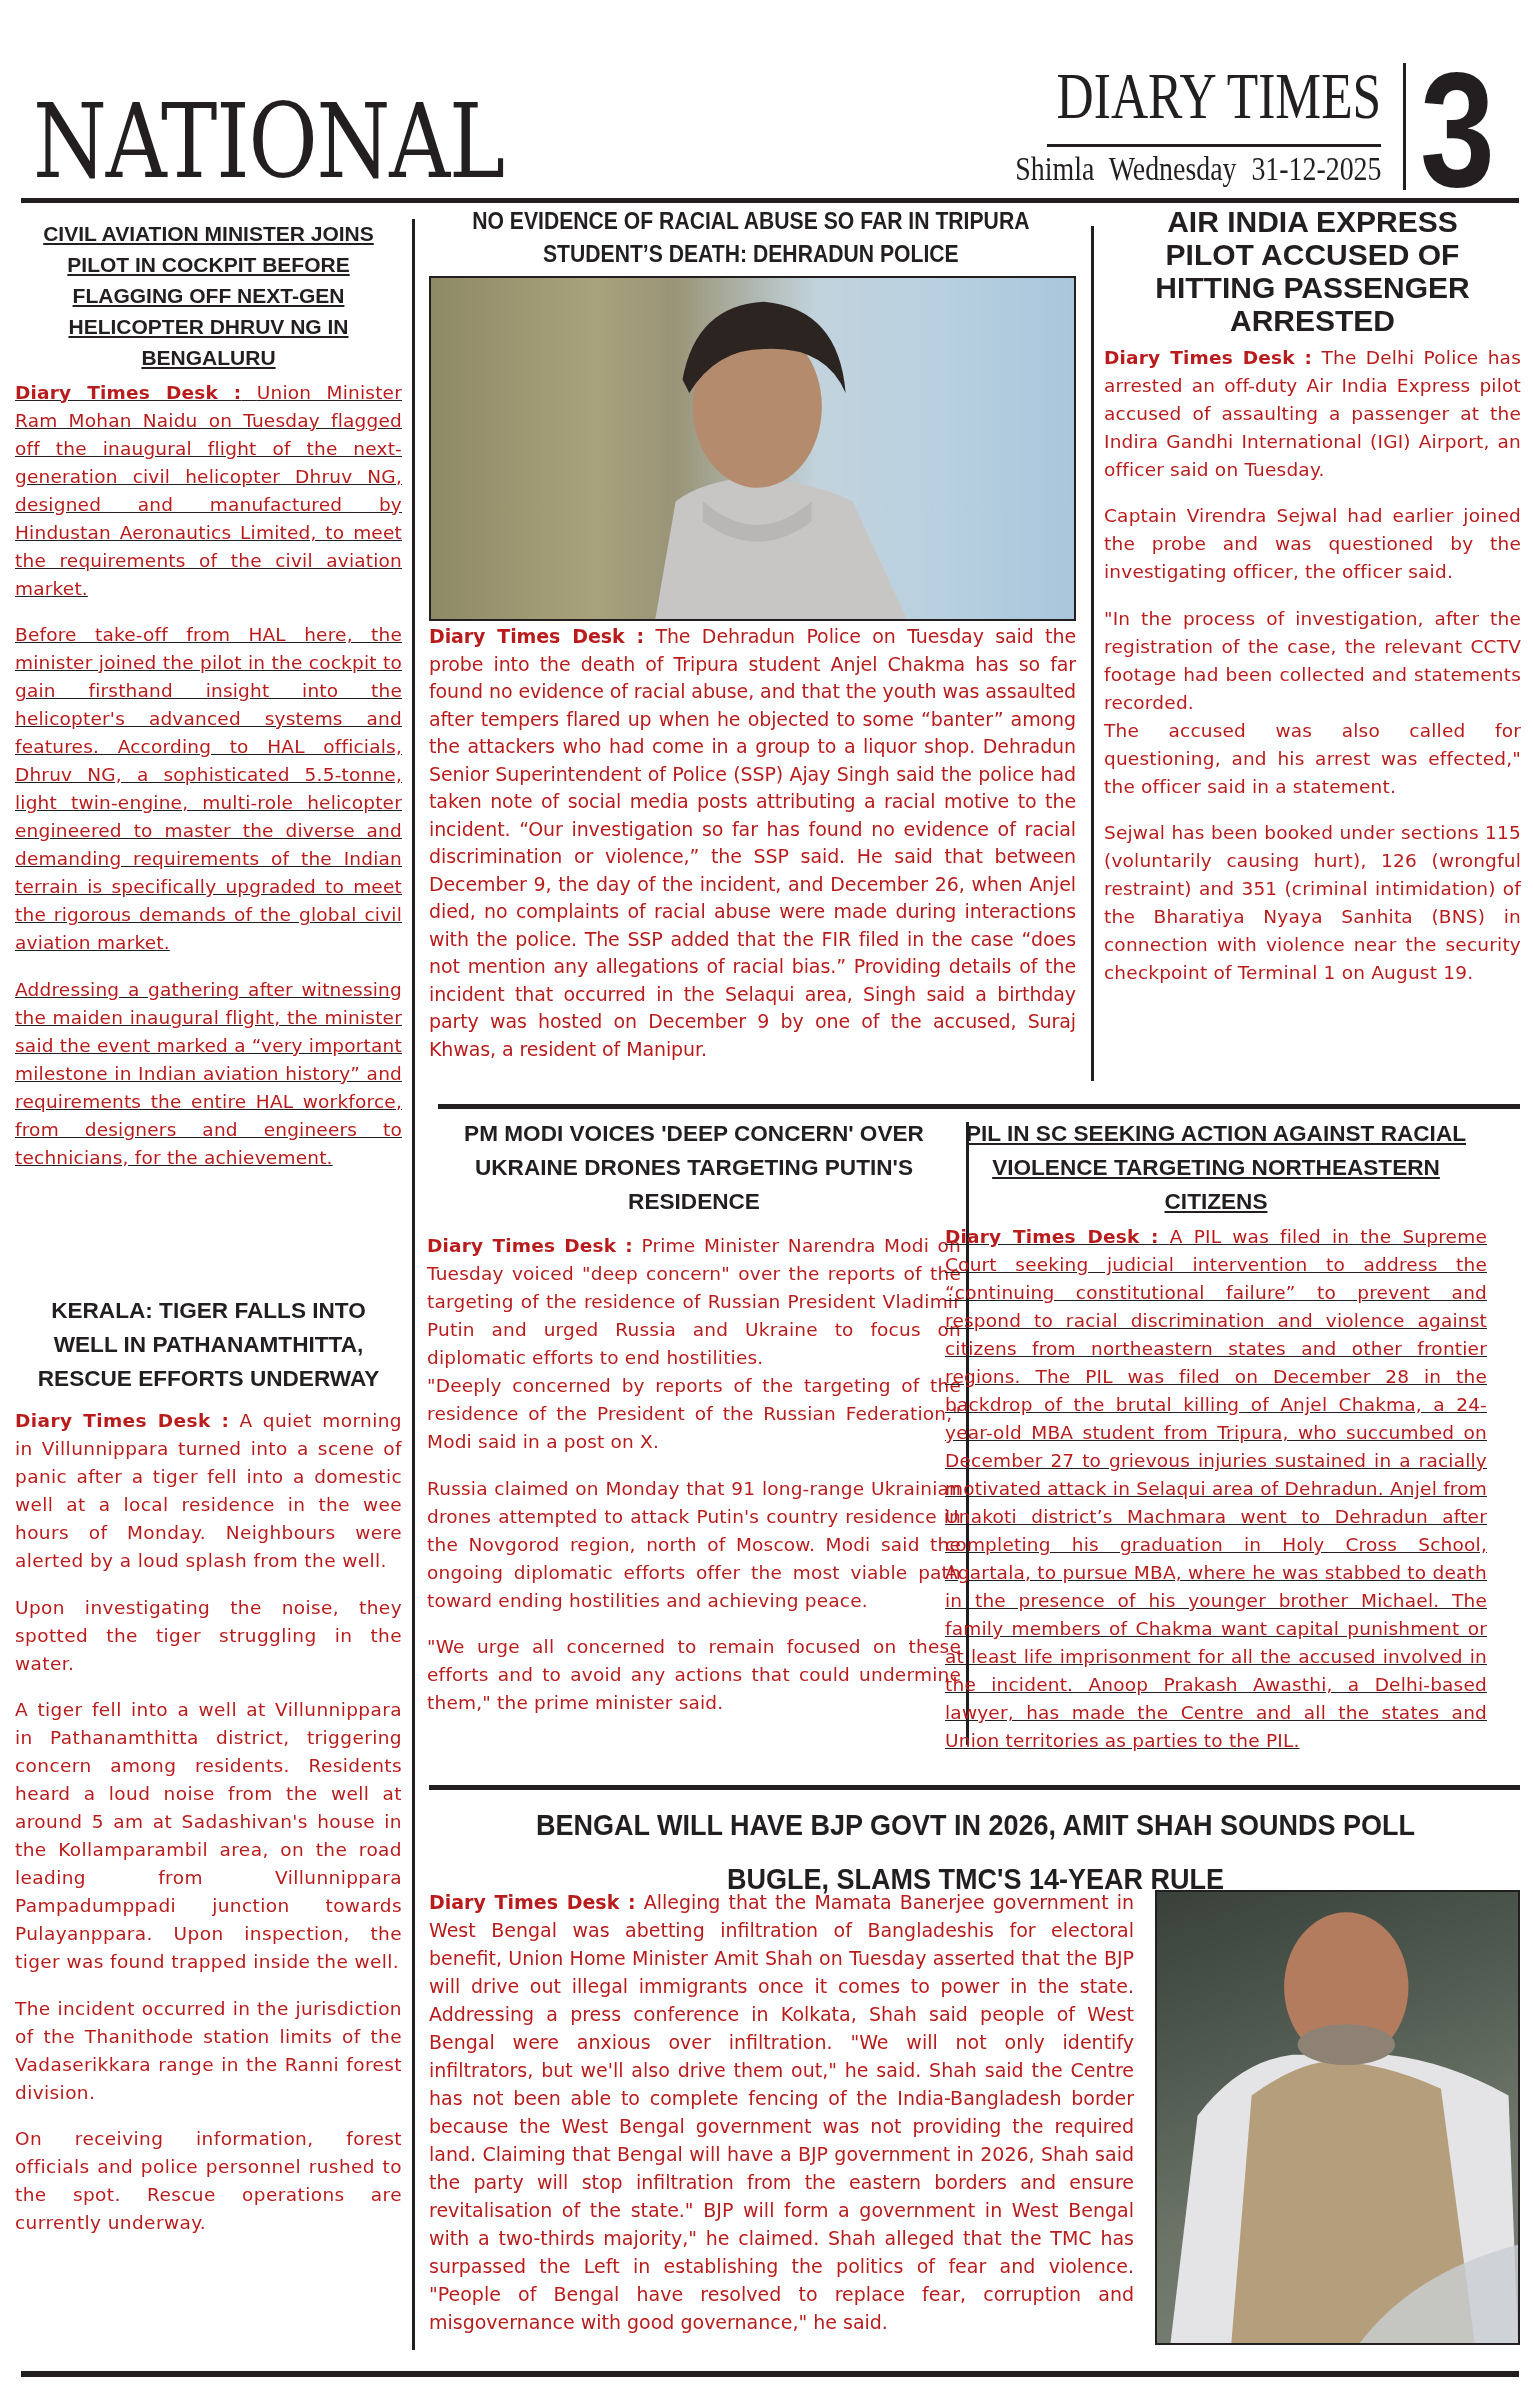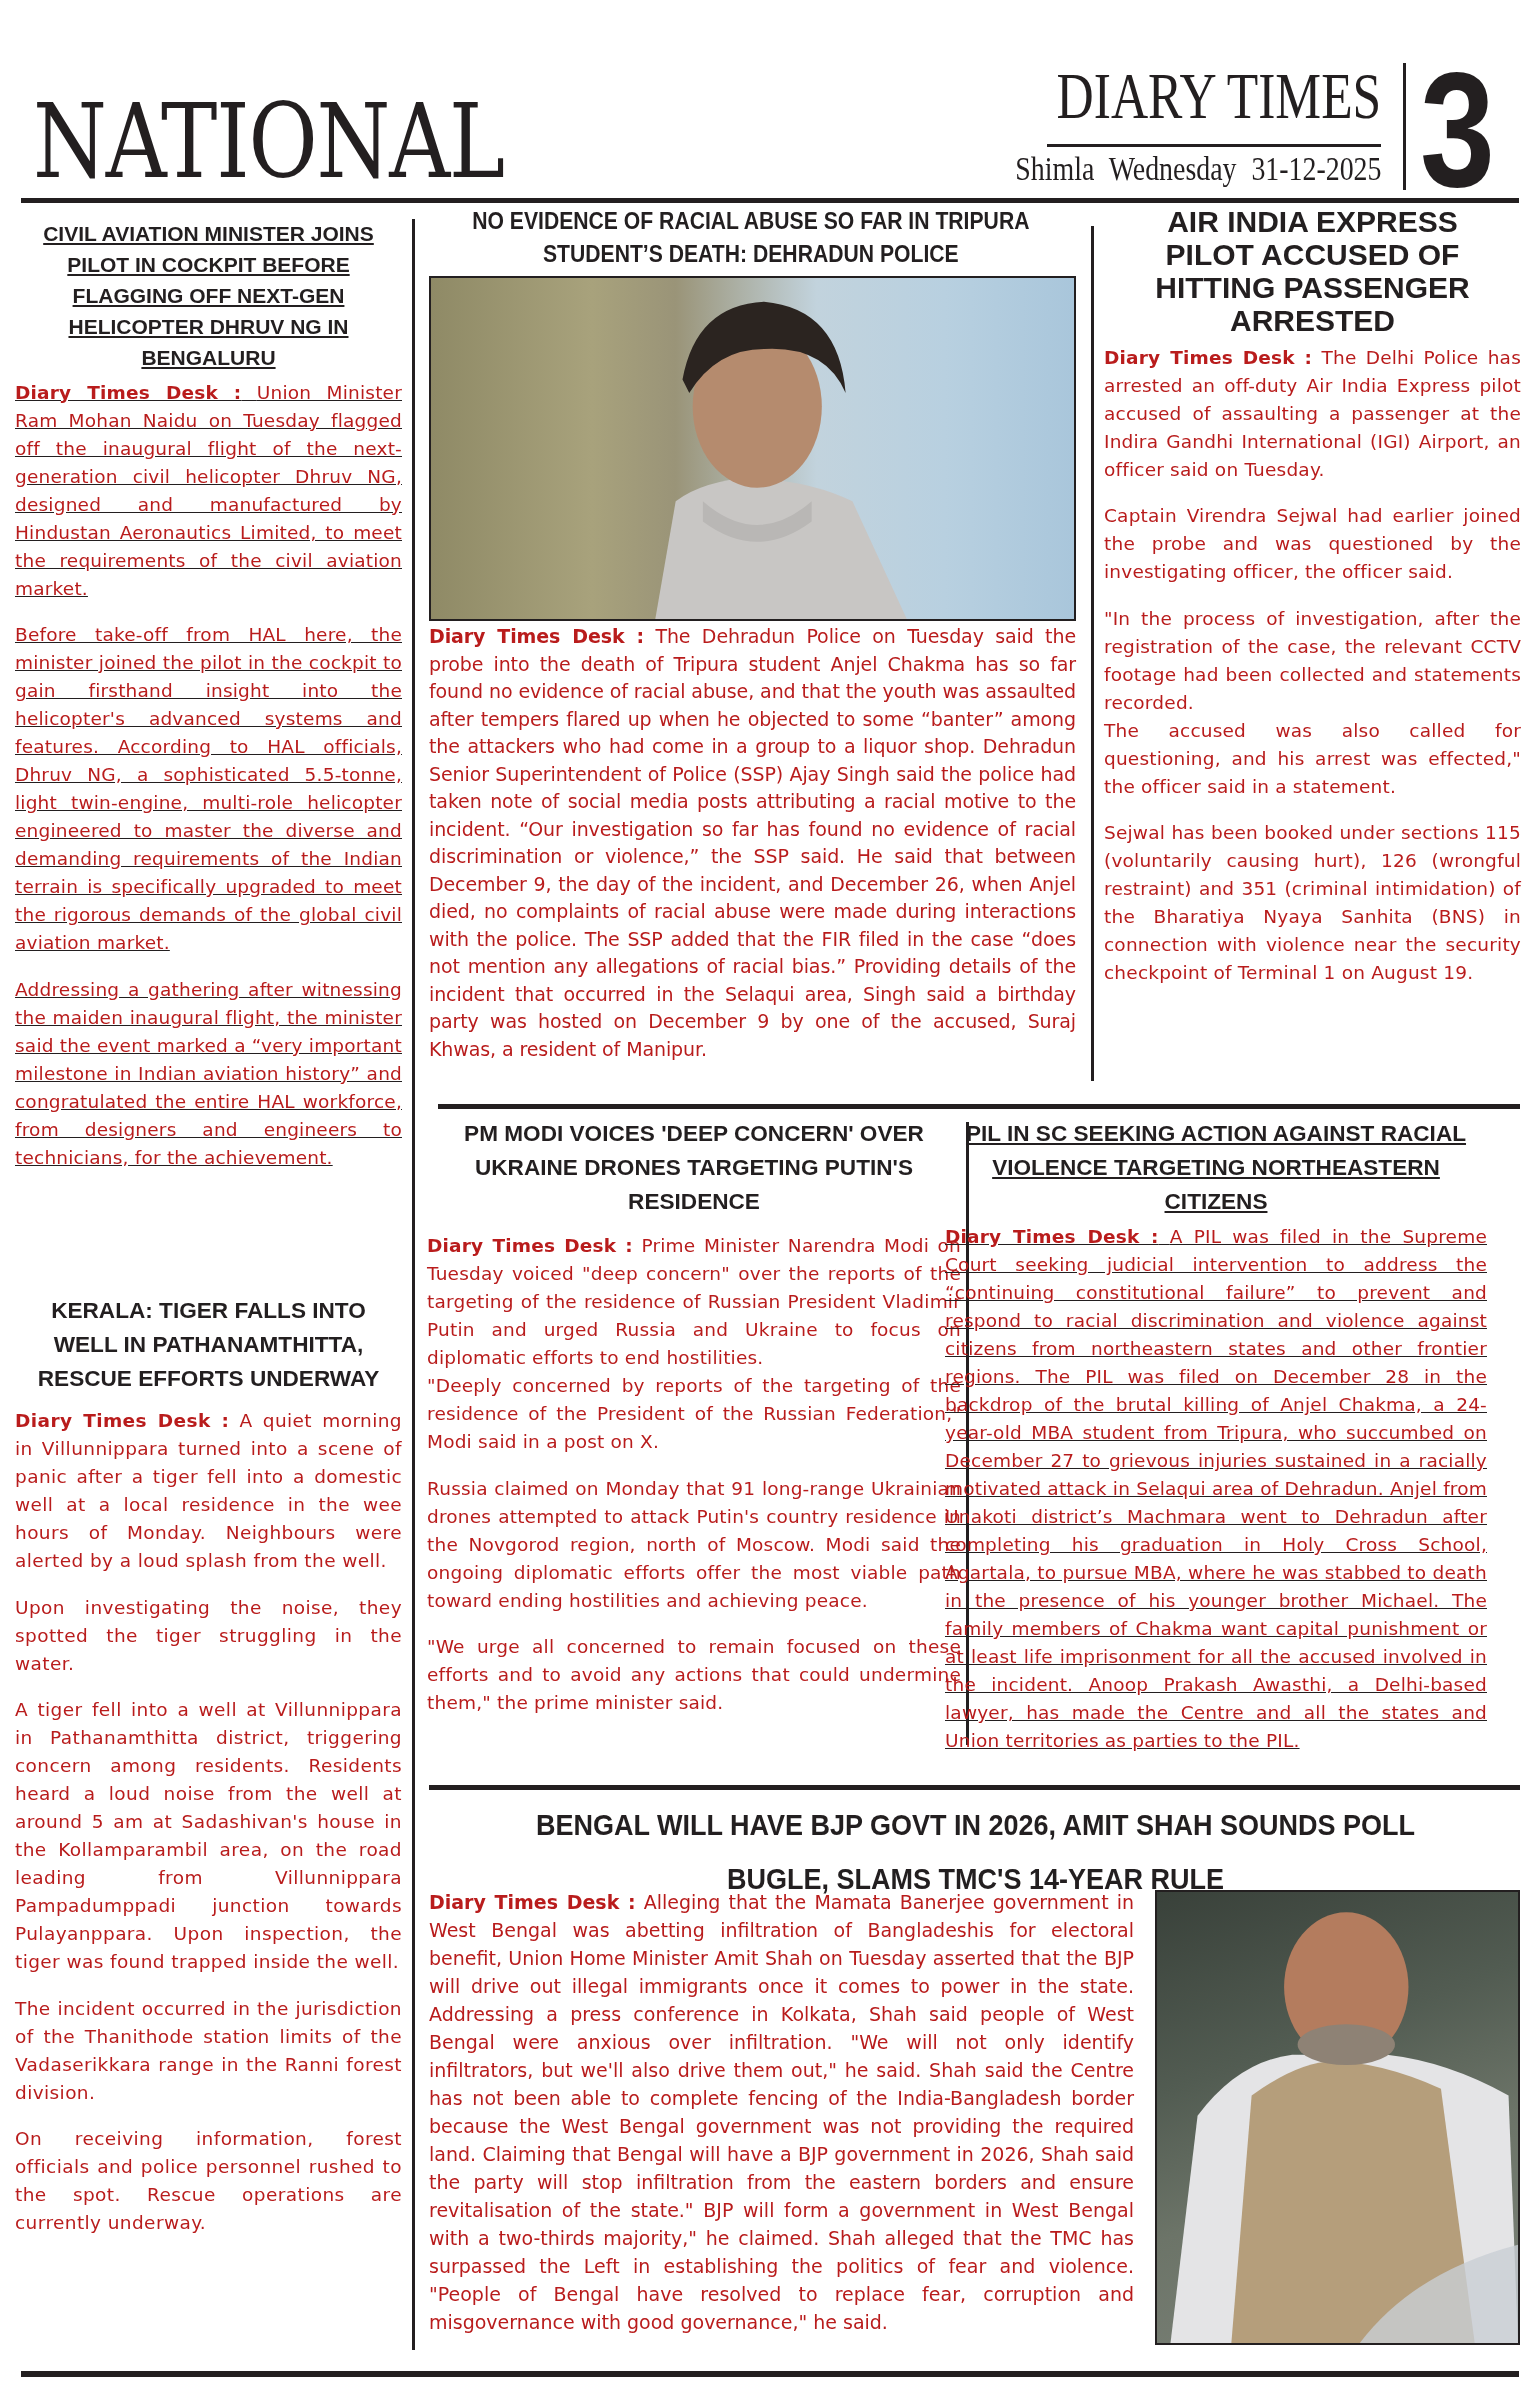--- a/index.html
+++ b/index.html
@@ -32,21 +32,21 @@
 <div class="abs page-number" style="left:1420px; top:48px;">3</div>
 <div class="rule" style="left:20.5px; top:198px; width:1498px; height:4.8px;"></div>
 
 <div class="rule" style="left:412px; top:219px; width:2.7px; height:2131px;"></div>
 
 <article class="abs" style="left:15px; top:218px; width:387px;text-decoration:underline;">
   <h2 class="headline" style="margin:0 6.8px; font-size:21px; line-height:31px;">CIVIL AVIATION MINISTER JOINS PILOT IN COCKPIT BEFORE FLAGGING OFF NEXT-GEN HELICOPTER DHRUV NG IN BENGALURU</h2>
   <div class="body" style="font-size:18.5px; line-height:28px; margin-top:5.5px; letter-spacing:0.2px;">
     <p><span class="desk">Diary Times Desk :</span> <span>Union Minister Ram Mohan Naidu on Tuesday flagged off the inaugural flight of the next-generation civil helicopter Dhruv NG, designed and manufactured by Hindustan Aeronautics Limited, to meet the requirements of the civil aviation market.</span></p>
     <p>Before take-off from HAL here, the minister joined the pilot in the cockpit to gain firsthand insight into the helicopter's advanced systems and features. According to HAL officials, Dhruv NG, a sophisticated 5.5-tonne, light twin-engine, multi-role helicopter engineered to master the diverse and demanding requirements of the Indian terrain is specifically upgraded to meet the rigorous demands of the global civil aviation market.</p>
-    <p>Addressing a gathering after witnessing the maiden inaugural flight, the minister said the event marked a “very important milestone in Indian aviation history” and congratulated the entire HAL workforce, from designers and engineers to technicians, for the achievement.</p>
+    <p>Addressing a gathering after witnessing the maiden inaugural flight, the minister said the event marked a “very important milestone in Indian aviation history” and requirements the entire HAL workforce, from designers and engineers to technicians, for the achievement.</p>
   </div>
 </article>
 
 <article class="abs" style="left:15px; top:1294px; width:387px;">
   <h2 class="headline" style="margin:0 5.5px; font-size:22.6px; line-height:34px;">KERALA: TIGER FALLS INTO WELL IN PATHANAMTHITTA, RESCUE EFFORTS UNDERWAY</h2>
   <div class="body" style="font-size:18.5px; line-height:28px; margin-top:11px; letter-spacing:0.4px;">
     <p><span class="desk">Diary Times Desk :</span> <span>A quiet morning in Villunnippara turned into a scene of panic after a tiger fell into a domestic well at a local residence in the wee hours of Monday. Neighbours were alerted by a loud splash from the well.</span></p>
     <p>Upon investigating the noise, they spotted the tiger struggling in the water.</p>
     <p>A tiger fell into a well at Villunnippara in Pathanamthitta district, triggering concern among residents. Residents heard a loud noise from the well at around 5 am at Sadashivan's house in the Kollamparambil area, on the road leading from Villunnippara Pampadumppadi junction towards Pulayanppara. Upon inspection, the tiger was found trapped inside the well.</p>
     <p>The incident occurred in the jurisdiction of the Thanithode station limits of the Vadaserikkara range in the Ranni forest division.</p>

